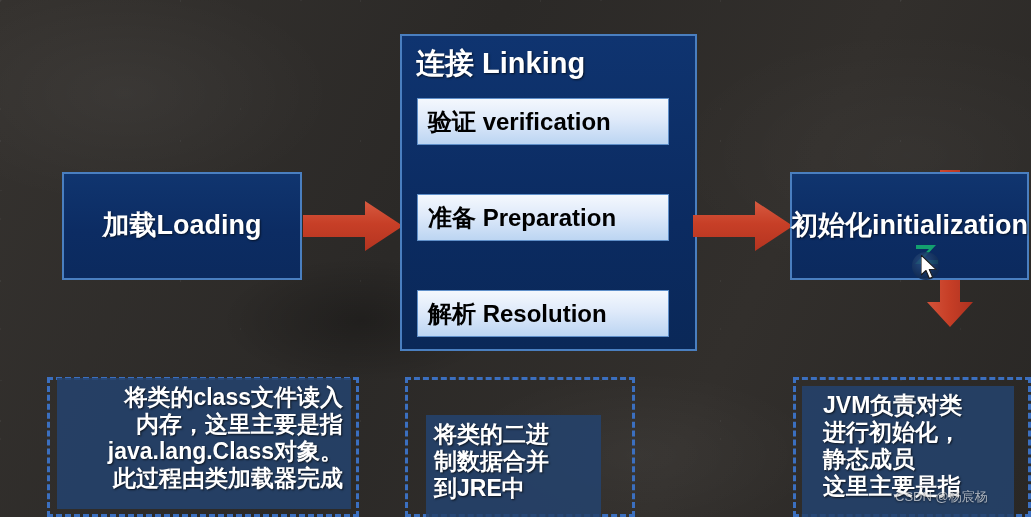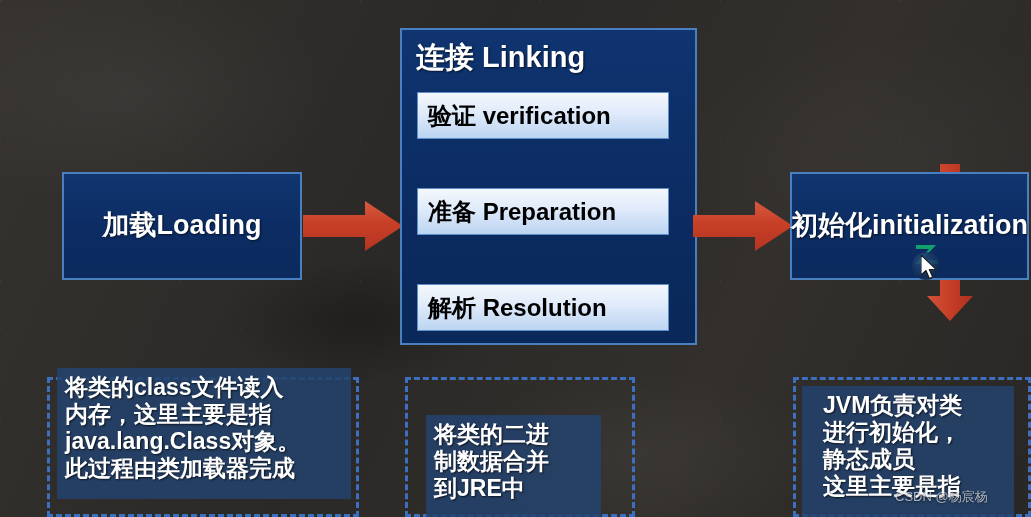--- a/index.html
+++ b/index.html
@@ -51,21 +51,21 @@
   }
 
   #loading-box { left: 62px; top: 172px; width: 240px; height: 108px; }
   #loading-box .line { font-size: 27px; }
 
   #init-box { left: 790px; top: 172px; width: 239px; height: 108px; }
   #init-box .line { font-size: 27px; }
 
   #linking-box {
     position: absolute;
-    left: 400px; top: 28px; width: 297px; height: 317px;
+    left: 400px; top: 34px; width: 297px; height: 317px;
     background: linear-gradient(180deg, #0f3470 0%, #0b2b61 60%, #0a2858 100%);
     border: 2px solid #4a7fc0;
     padding-left: 9px;
   }
   #linking-title {
     position: absolute; left: 14px; top: 8px;
     font-size: 29px; font-weight: bold; color: #ffffff;
     text-shadow: 1px 1px 2px rgba(0,0,0,0.65);
     white-space: nowrap;
   }
@@ -105,21 +105,21 @@
     position: absolute;
     background: rgba(36, 66, 108, 0.88);
     color: #ffffff;
     font-weight: bold;
     line-height: 1.17;
     text-shadow: 1px 1px 2px rgba(0,0,0,0.7);
     padding: 6px 8px 0 8px;
     overflow: hidden;
   }
   #note-left-dashed { left: 47px; top: 377px; width: 312px; height: 140px; }
-  #note-left-panel  { left: 57px; top: 368px; width: 294px; height: 131px; font-size: 23px; }
+  #note-left-panel  { left: 57px; top: 378px; width: 294px; height: 131px; font-size: 23px; text-align: right; }
 
   #note-mid-dashed  { left: 405px; top: 377px; width: 230px; height: 140px; }
   #note-mid-panel   { left: 426px; top: 415px; width: 175px; height: 102px; font-size: 23px; }
 
   #note-right-dashed{ left: 793px; top: 377px; width: 238px; height: 140px; }
   #note-right-panel { left: 802px; top: 386px; width: 212px; height: 131px; font-size: 23px; padding-left: 21px; }
 
   .note-line { white-space: nowrap; }
 
   

